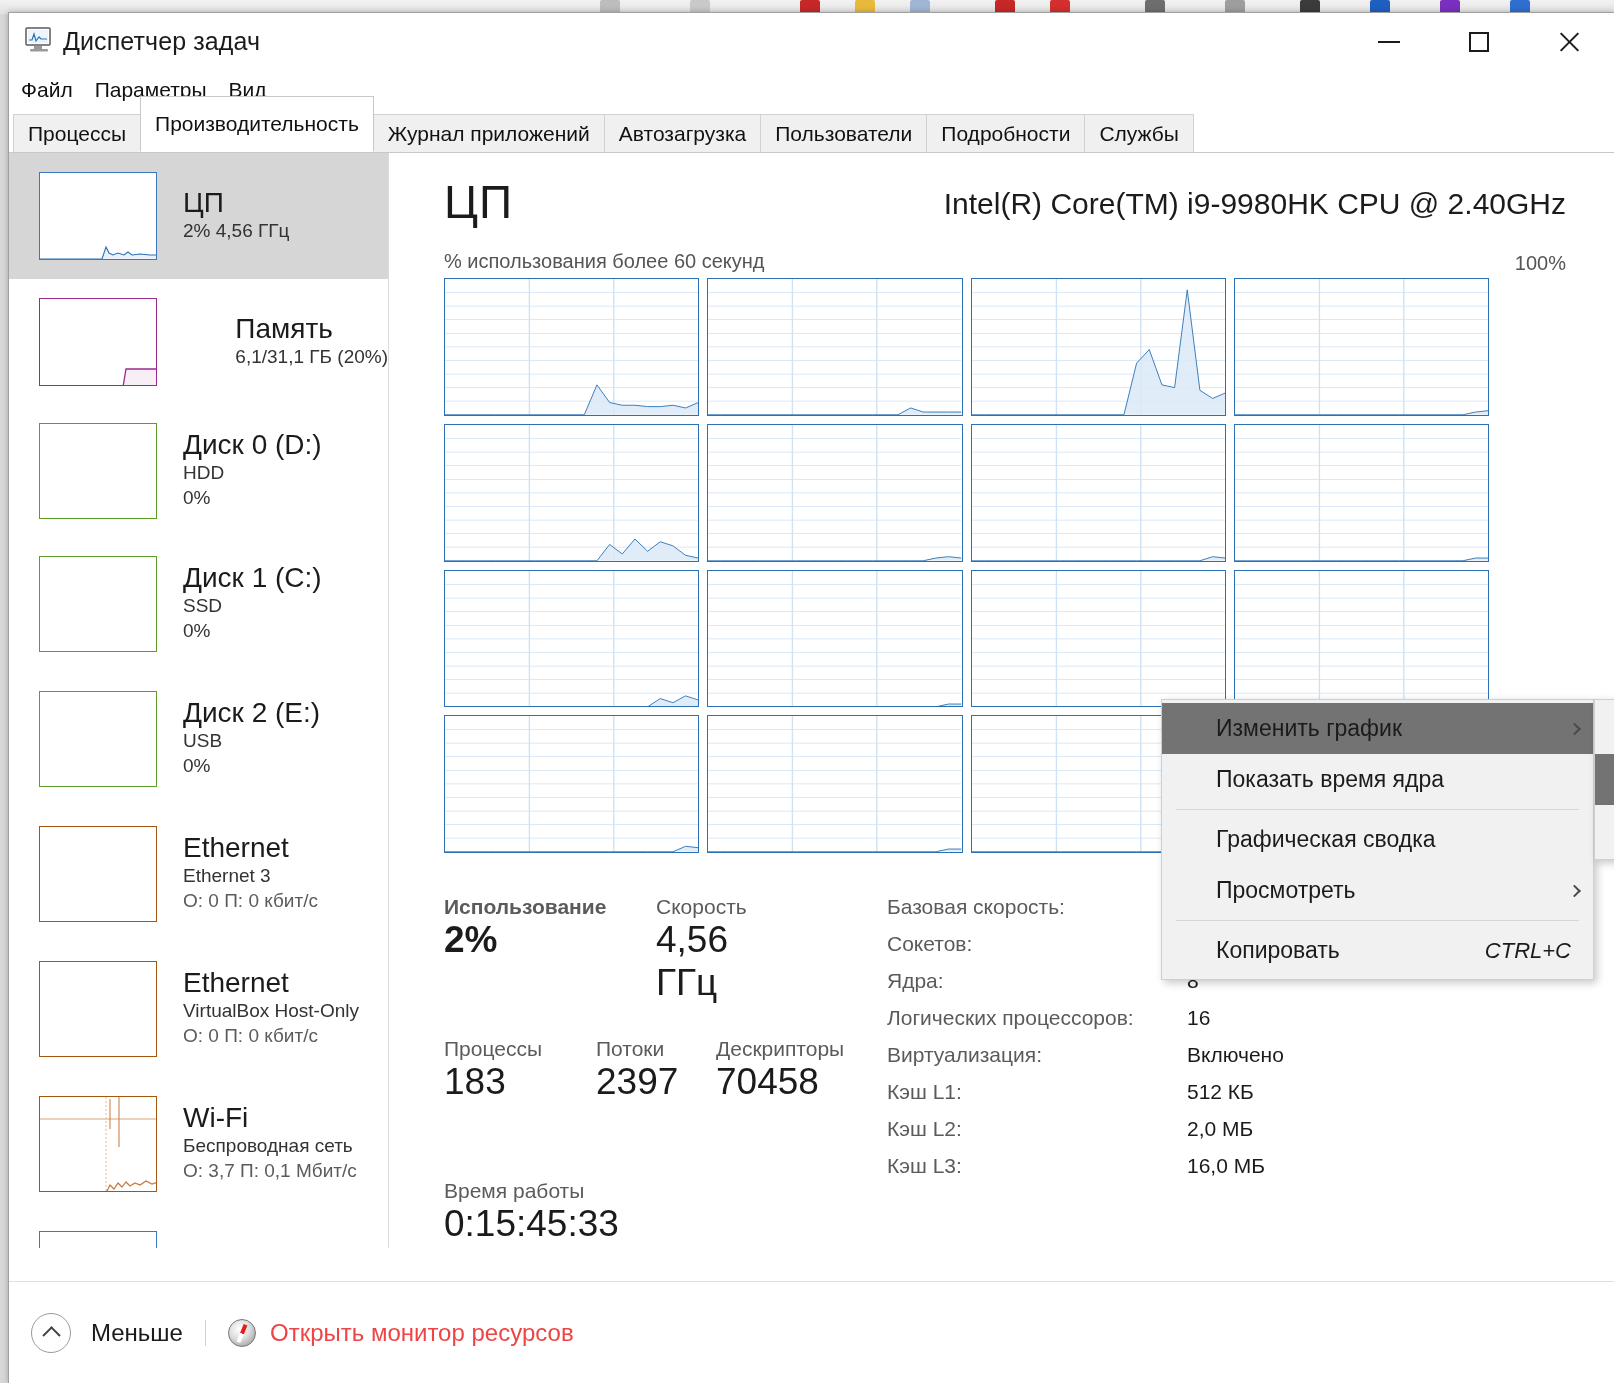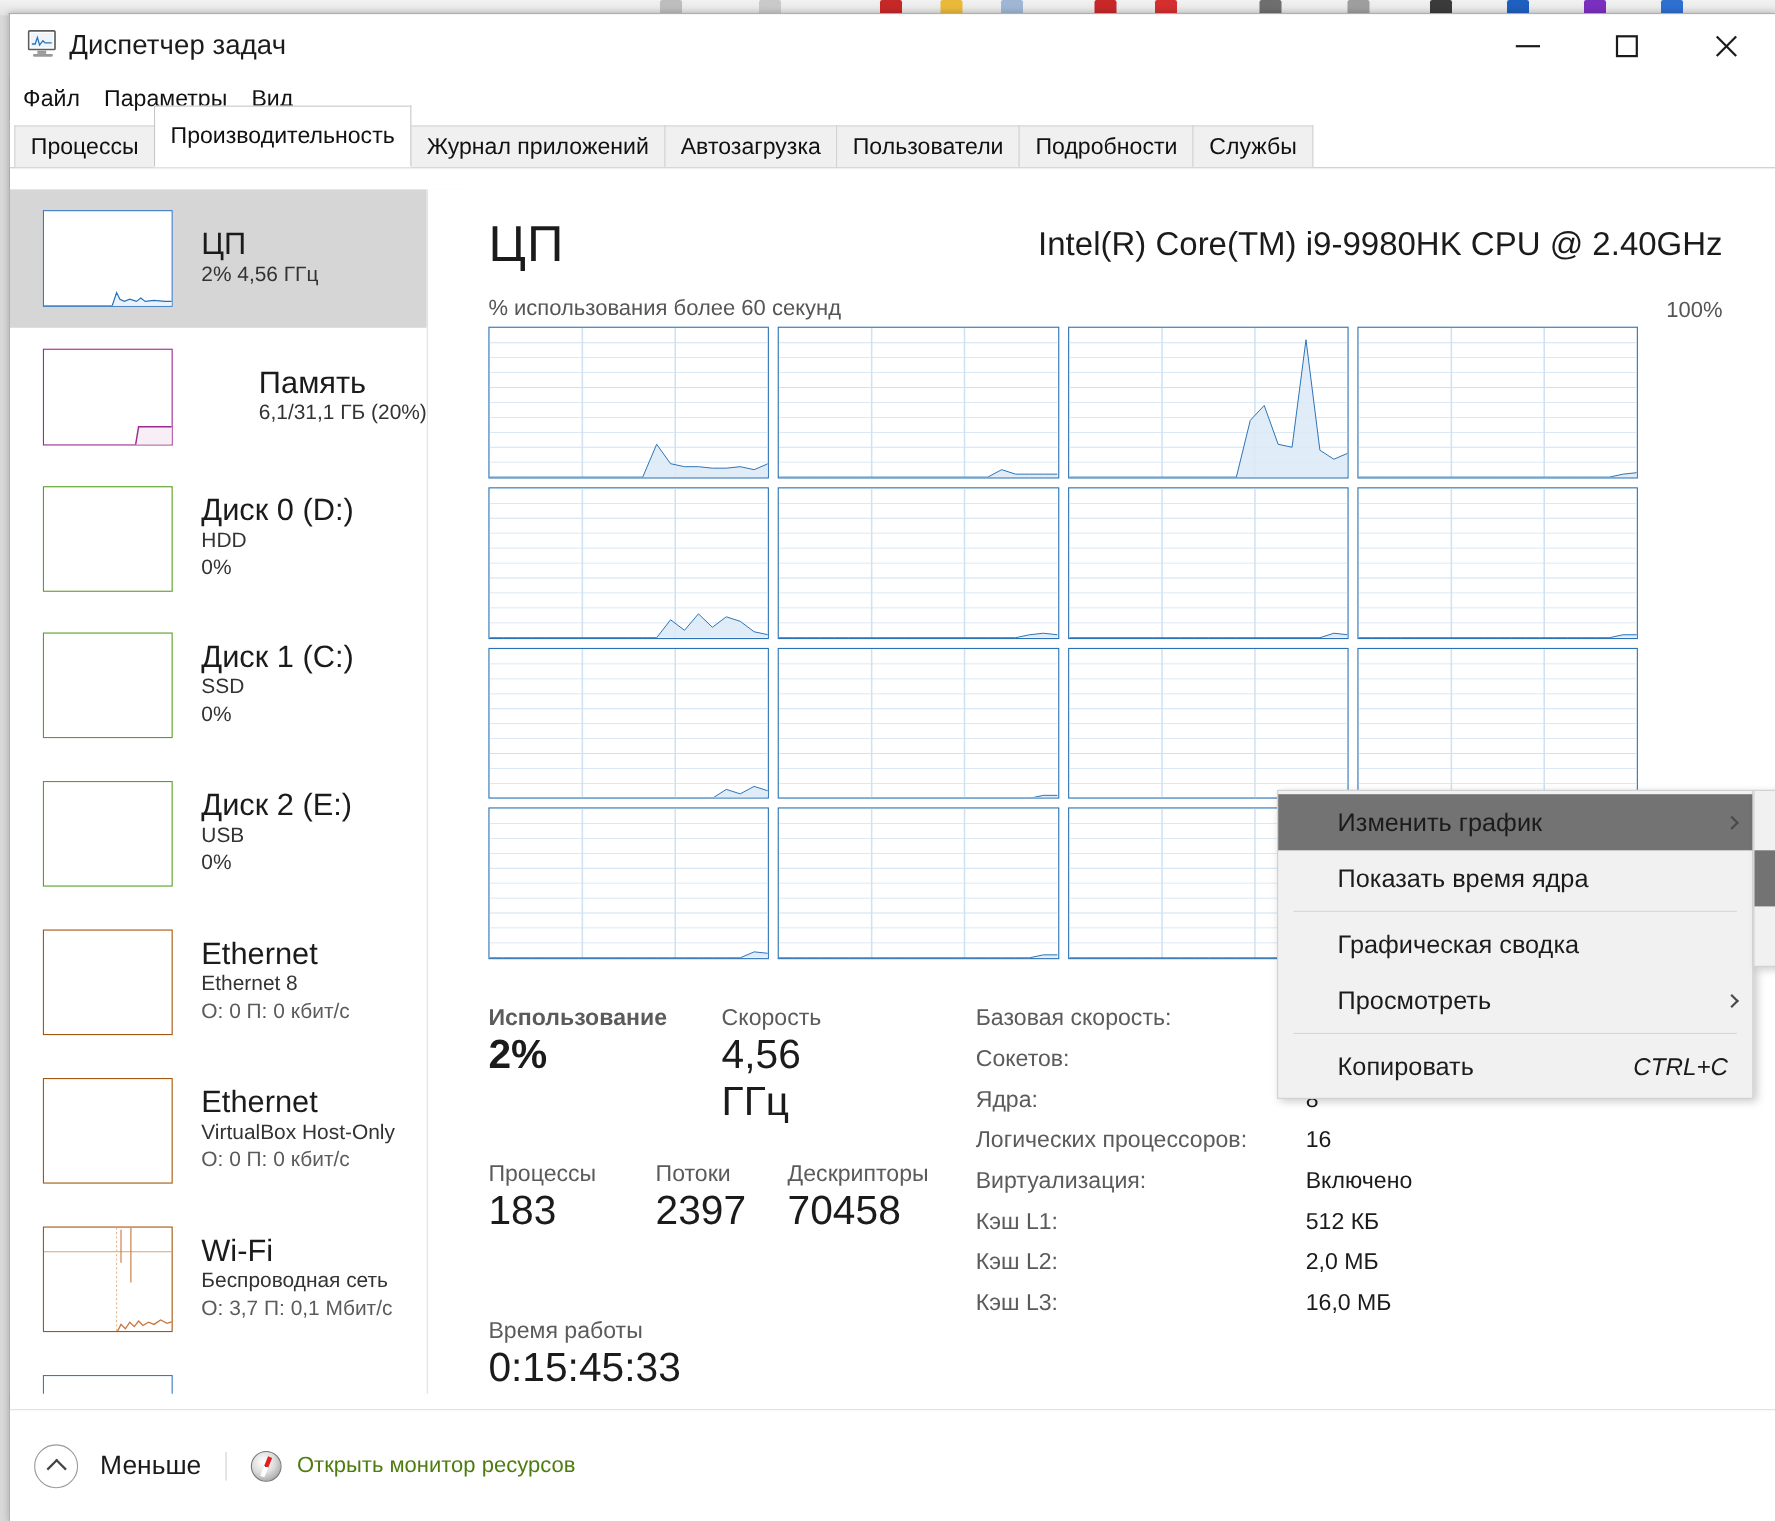--- a/index.html
+++ b/index.html
@@ -74,21 +74,21 @@
     border: 1px solid #d2d2d2; border-bottom: none;
     margin-right: -1px;
   }
   .tab.active {
     background: #fff; height: 56px;
     border: 1px solid #c8c8c8; border-bottom: 1px solid #fff;
     position: relative; z-index: 3;
   }
 
   
-  .body { position: relative; height: 1125px; display: flex; margin-top: 19px; }
+  .body { position: relative; height: 1125px; display: flex; }
 
   
   .sidebar {
     position: relative;
     width: 380px; height: 1095px;
     background: #fff;
     border-right: 1px solid #dcdcdc;
     overflow: hidden;
   }
   .side-item {
@@ -186,21 +186,21 @@
                transform: rotate(45deg) translate(2px,2px); }
   .less-label { margin-left: 20px; font-size: 24px; color: #1b1b1b; }
   .vsep { width: 1px; height: 26px; background: #cfcfcf; margin: 0 22px; }
   .res-icon { width: 28px; height: 28px; border-radius: 50%;
               background: radial-gradient(circle at 40% 35%, #fff 0%, #ddd 45%, #8a8a8a 100%);
               border: 1px solid #777; position: relative; }
   .res-icon::after {
     content:""; position:absolute; left: 11px; top: 4px; width: 4px; height: 19px;
     background: linear-gradient(#e02020 50%, #fff 50%); transform: rotate(22deg);
   }
-  .res-link { margin-left: 14px; font-size: 20px; color: #4d7c0f; text-align: center; }
+  .res-link { margin-left: 14px; font-size: 24px; color: #ef4444; text-align: center; }
 
   
   .ctx {
     position: absolute; z-index: 50;
     background: #f1f1f1; border: 1px solid #cfcfcf;
     box-shadow: 3px 3px 8px rgba(0,0,0,.22);
     padding: 3px 0;
   }
   .ctx-item {
     position: relative; height: 51px; display: flex; align-items: center;
@@ -348,21 +348,21 @@
             <div class="side-title">Диск 2 (E:)</div>
             <div class="side-sub">USB</div>
             <div class="side-sub">0%</div>
           </div>
         </div>
 
         <div class="side-item" style="height:135px;">
           <div class="mini" style="border-color:#a4560f;height:96px;"></div>
           <div class="side-text">
             <div class="side-title">Ethernet</div>
-            <div class="side-sub">Ethernet 8</div>
+            <div class="side-sub">Ethernet 3</div>
             <div class="side-sub grey">О: 0 П: 0 кбит/с</div>
           </div>
         </div>
 
         <div class="side-item" style="height:135px;">
           <div class="mini" style="border-color:#a4560f;height:96px;"></div>
           <div class="side-text">
             <div class="side-title">Ethernet</div>
             <div class="side-sub">VirtualBox Host-Only</div>
             <div class="side-sub grey">О: 0 П: 0 кбит/с</div>

